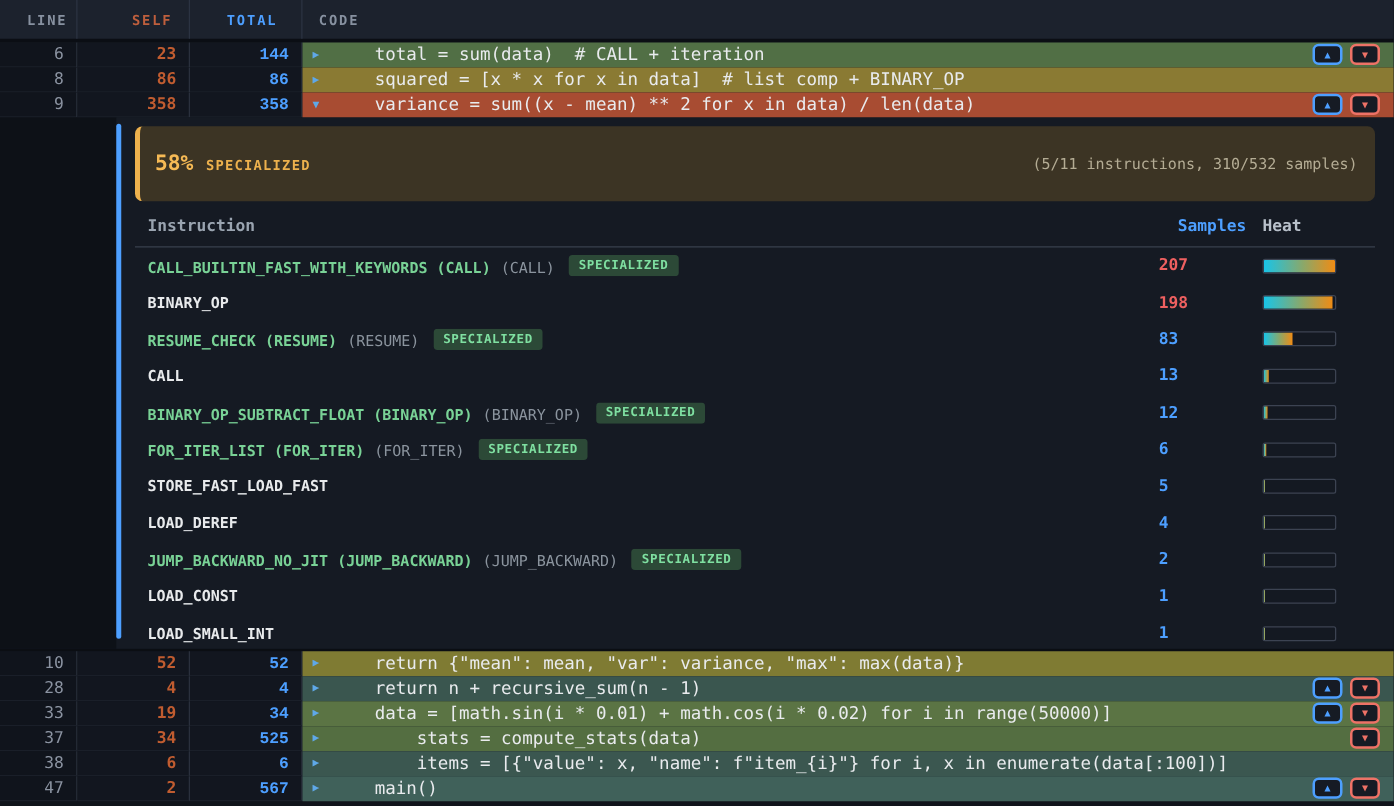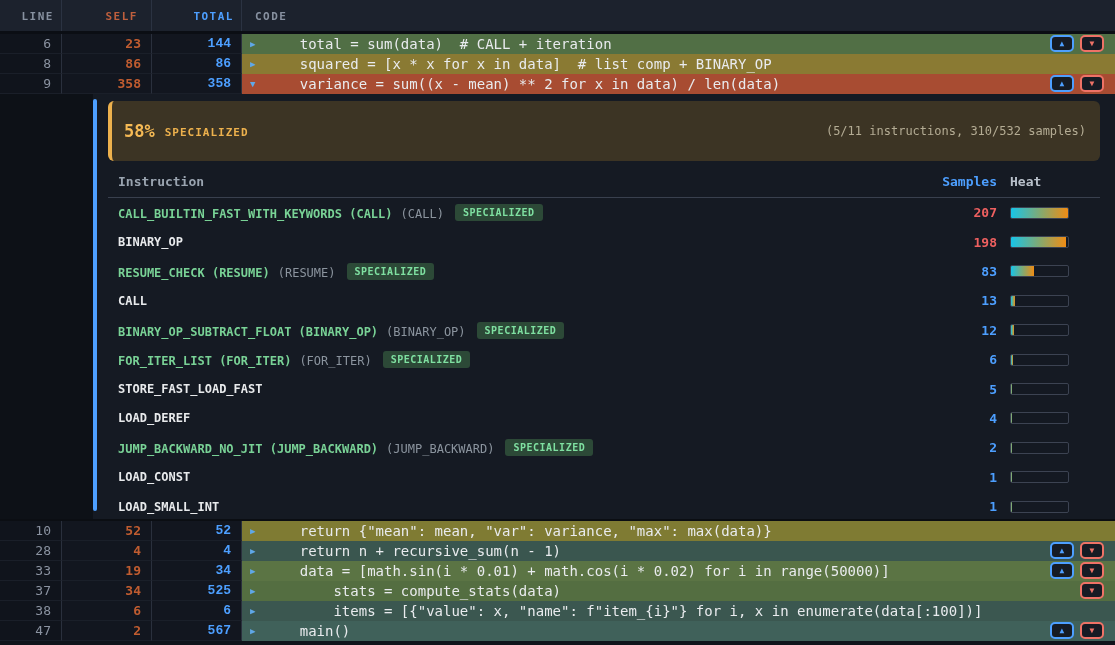--- a/index.html
+++ b/index.html
@@ -13,21 +13,21 @@
 
   
   .thead {
     display: flex; height: 34px; background: #1c222d;
     border-bottom: 3px solid #0b0e14; flex: none;
   }
   .th { font-size: 11px; font-weight: bold; letter-spacing: 1.5px;
         line-height: 34px; border-right: 1px solid #2b3342; }
   .th-line  { width: 62px; text-align: right; padding-right: 7px; color: #8791a0; }
   .th-self  { width: 90px; text-align: right; padding-right: 13px; color: #bf5f3d; }
-  .th-total { width: 90px; text-align: right; padding-right: 7px; color: #4d9fff; }
+  .th-total { width: 90px; text-align: right; padding-right: 19px; color: #4d9fff; }
   .th-code  { flex: 1; text-align: left; padding-left: 13px; color: #8791a0; border-right: none; }
 
   
   .code-row { display: flex; height: 20px; flex: none; }
   .cell { font-size: 13px; line-height: 19px; text-align: right; padding-right: 10px;
           border-right: 1px solid #2a303d; border-bottom: 1px solid #1a1f29; }
   .cell-line  { width: 62px; color: #8b93a1; background: #10141c; }
   .cell-self  { width: 90px; color: #c05c30; font-weight: bold; background: #12161f; }
   .cell-total { width: 90px; color: #4d9fff; font-weight: bold; background: #12161f; font-family: Liberation Mono, monospace; }
   .cell-code  { flex: 1; position: relative; display: flex; align-items: center;
@@ -64,21 +64,21 @@
   .ih-heat { width: 59px; margin-left: 13px; margin-right: 31px; font-size: 13px;
              font-weight: bold; color: #b9c1cb; }
 
   .instr-row { display: flex; align-items: center; height: 29.4px; }
   .instr-name-wrap { flex: 1; padding-left: 10px; display: flex; align-items: flex-end; overflow: hidden; }
   .instr-name { font-size: 12px; font-weight: bold; color: #e8eaec; white-space: pre; }
   .instr-name.specialized { color: #79d296; }
   .instr-base { font-size: 12px; color: #8b949e; margin-left: 8px; white-space: pre; }
   .badge { margin-left: 11px; font-size: 10px; font-weight: bold; letter-spacing: 0.5px;
            color: #7fe0a1; background: #2c4937; border-radius: 3px; padding: 3px 8px; }
-  .instr-samples { width: 70px; text-align: right; font-size: 13px; font-weight: bold; }
+  .instr-samples { width: 70px; font-size: 13px; font-weight: bold; }
   .instr-samples.hot  { color: #ee6060; }
   .instr-samples.cool { color: #4d9fff; }
   .heat-bar { width: 59px; height: 12px; margin-left: 13px; margin-right: 31px;
               border: 1px solid #3c4352; border-radius: 2px; background: #141922; overflow: hidden; }
   .heat-fill { height: 100%; min-width: 1px;
                background: linear-gradient(90deg, #18c4e8 0%, #8aa86a 55%, #ef8c15 100%); }
 
   
   .bottom { border-top: 2px solid #0b0e13; flex: none; }
 </style>

